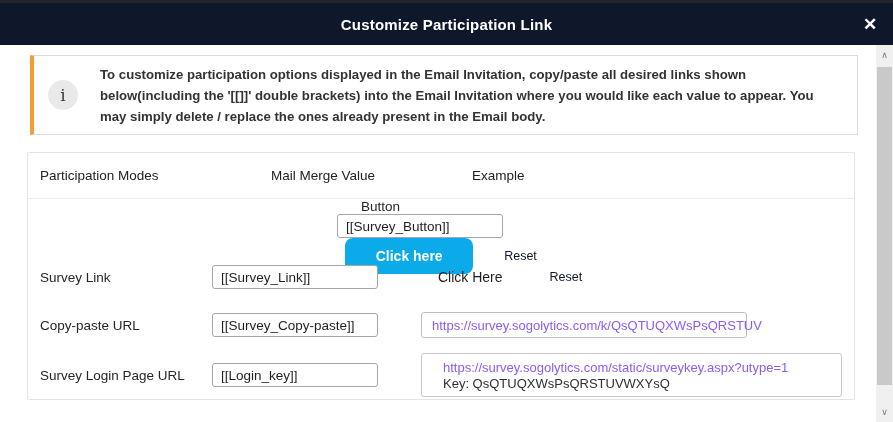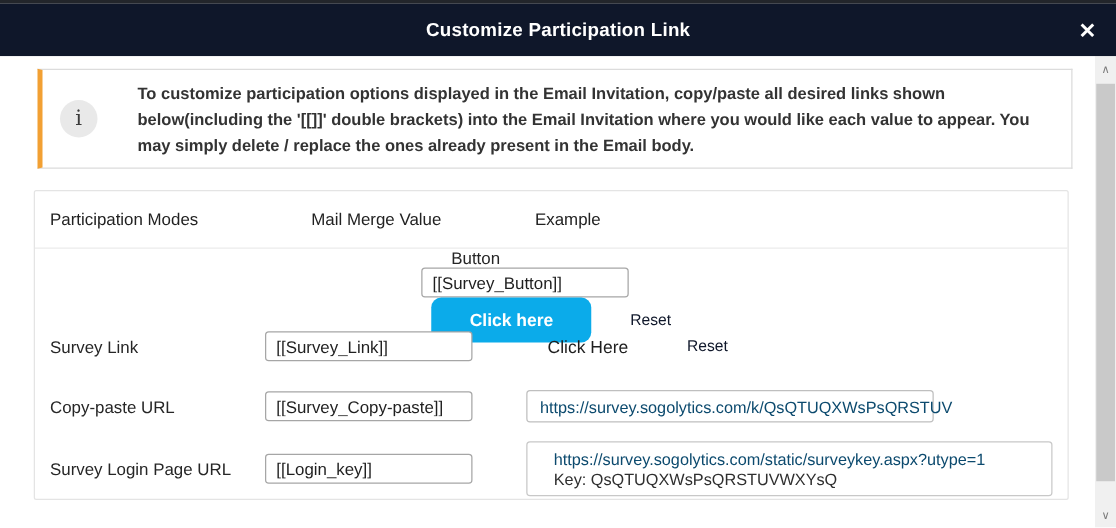--- a/index.html
+++ b/index.html
@@ -35,32 +35,32 @@
     background:#ffffff; border:1px solid #dcdcdc; border-left:4px solid #f2a033;
     display:flex; align-items:center;
   }
   .info-icon {
     flex:0 0 30px; width:30px; height:30px; margin-left:14px;
     background:#e9e9e9; border-radius:50%;
     display:flex; align-items:center; justify-content:center;
     font-family:"DejaVu Serif", serif; font-size:17px; color:#3b3b3b;
   }
   .info-text {
-    margin-left:32px; margin-right:24px;
+    margin-left:22px; margin-right:24px;
     font-size:13.2px; font-weight:bold; color:#333333; line-height:21px;
   }
 
   
   .card {
     position:absolute; left:27px; top:107px; width:828px; height:248px;
     background:#ffffff; border:1px solid #e4e4e4; border-radius:2px;
   }
   .thead {
     display:flex; align-items:center; height:46px; border-bottom:1px solid #ececec;
-    font-size:13.5px; color:#222222;
+    font-size:13.5px; color:#222222;gap:22px;
   }
   .trow { display:flex; align-items:center; font-size:13.5px; color:#262626; }
   .cell-mode   { width:184px; padding-left:12px; }
   .cell-merge  { width:208px; }
   .cell-example{ flex:1; display:flex; align-items:center; }
   .th-merge { padding-left:37px; }
   .th-example { padding-left:8px;text-align:center; }
 
   .row-button { height:54px;flex-direction:column; }
   .row-link   { height:48px; }
@@ -84,21 +84,21 @@
   .reset-row2 { margin-left:47px; }
 
   .url-box {
     margin-left:1px; width:326px; height:26px; border:1px solid #bfbfbf; border-radius:3px;
     display:flex; align-items:center; padding:0 10px; background:#ffffff;
   }
   .url-key-box {
     margin-left:1px; width:421px; height:44px; border:1px solid #c8c8c8; border-radius:3px;
     display:flex; flex-direction:column; justify-content:center; padding:0 21px; background:#ffffff;
   }
-  .url-text { color:#0c4a6e; font-size:13px; text-decoration:none; white-space:nowrap; cursor:pointer; }
+  .url-text { color:#8b5cf6; font-size:13px; text-decoration:none; white-space:nowrap; cursor:pointer; }
   .key-text { color:#2f2f2f; font-size:13px; margin-top:1px; }
 
   
   .scrollbar {
     position:absolute; right:0; top:45px; width:17px; height:377px; background:#f0f0f0;
   }
   .sb-arrow {
     position:absolute; left:0; width:17px; height:16px;
     display:flex; align-items:center; justify-content:center;
     color:#7a7a7a; font-size:9px; cursor:pointer;

